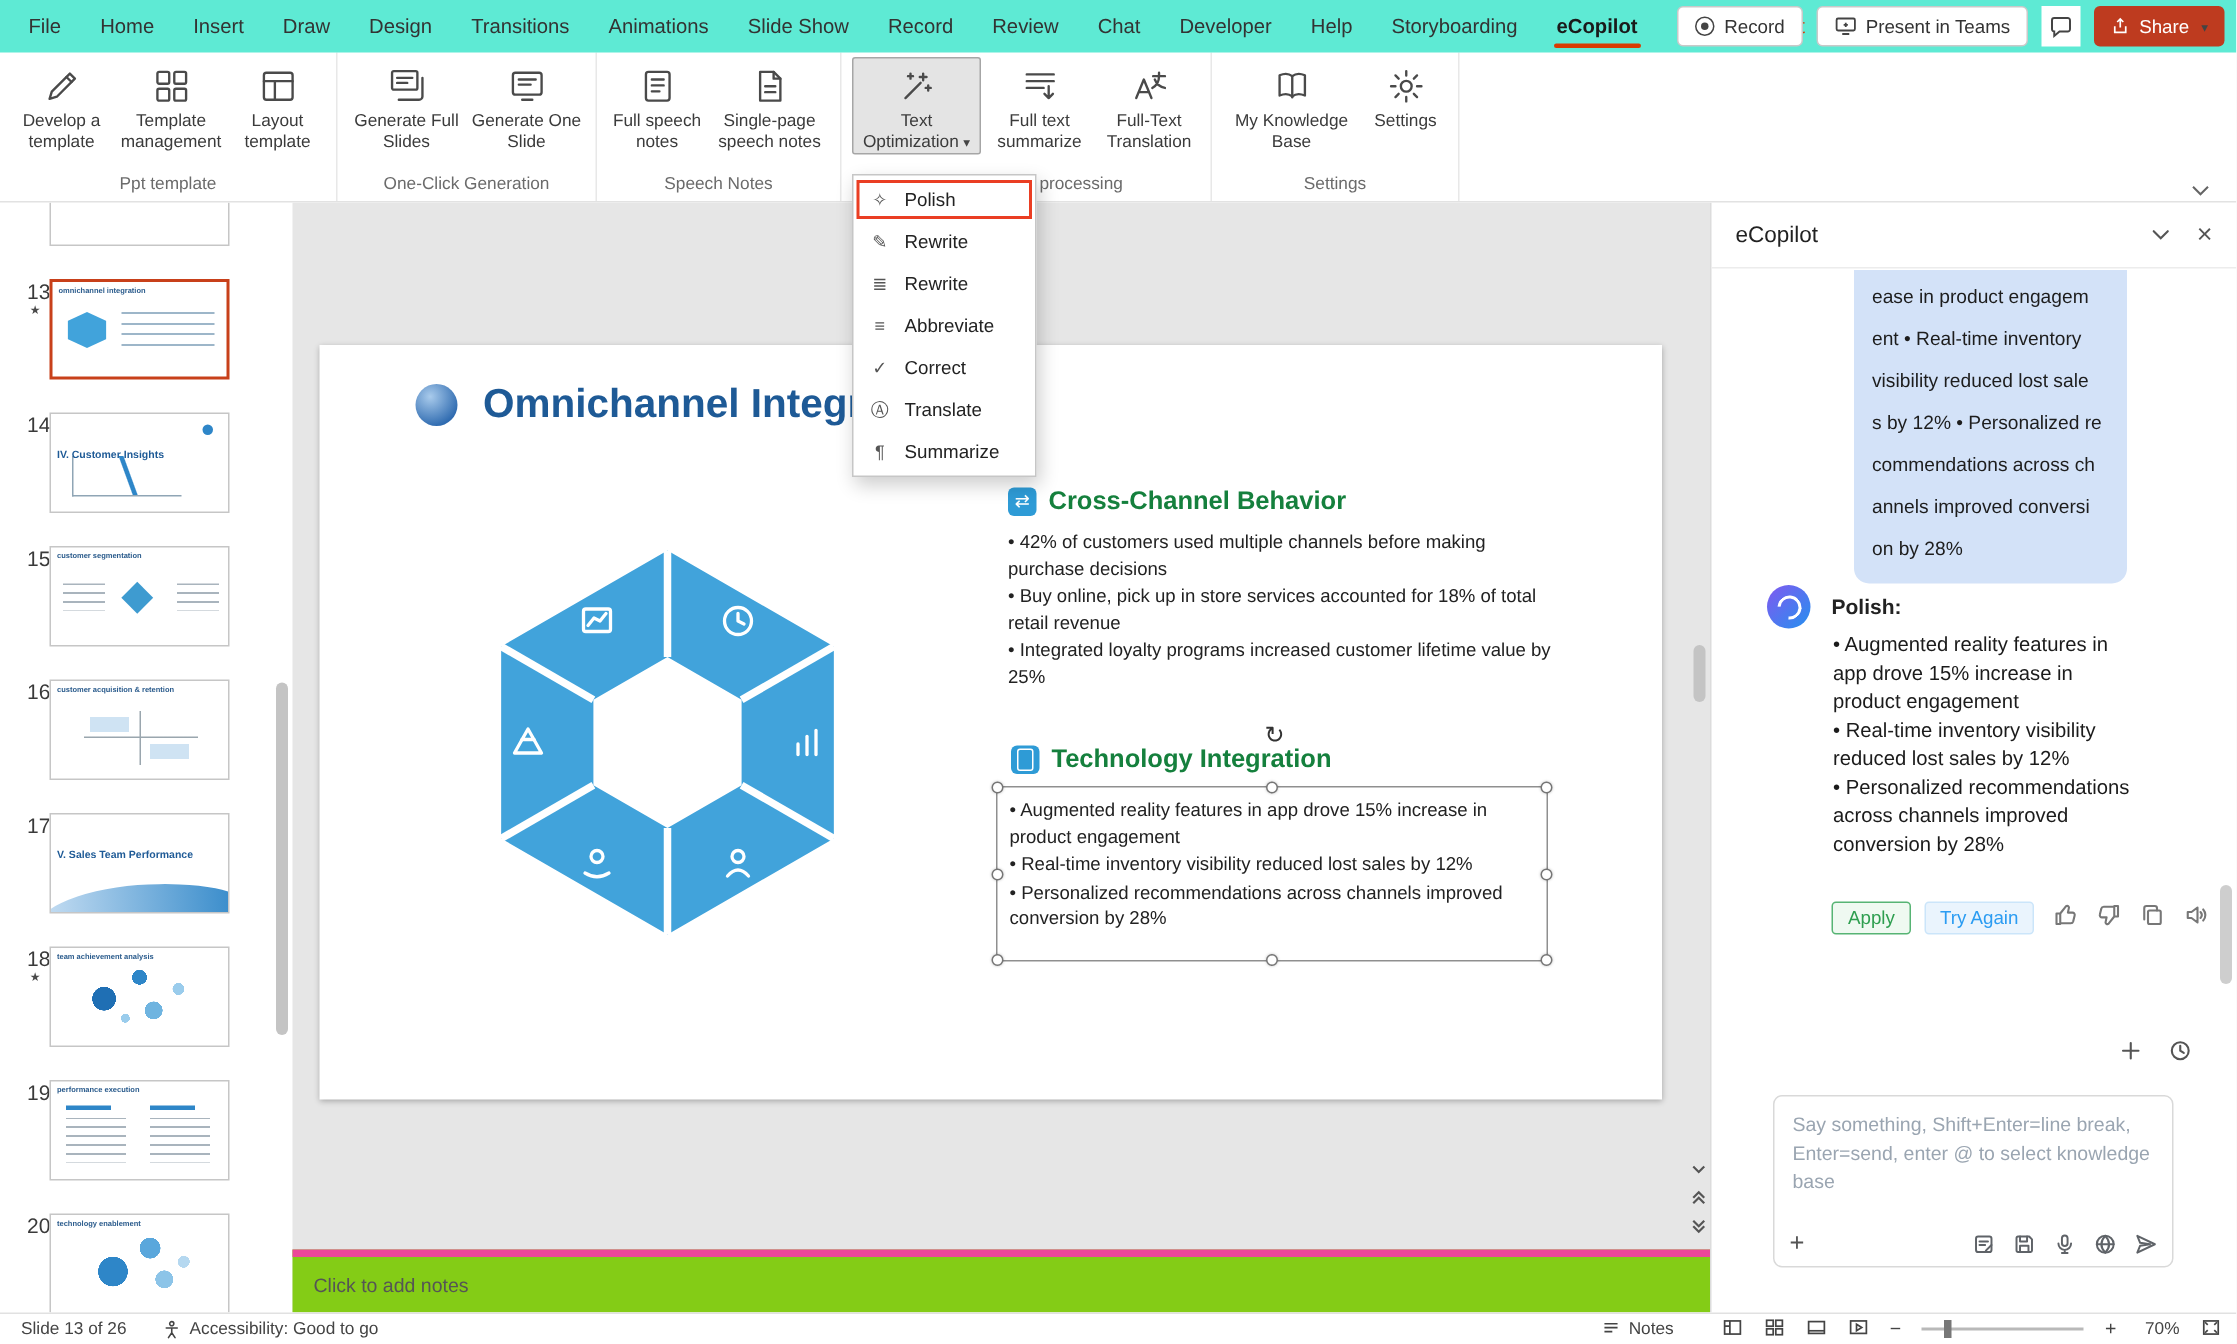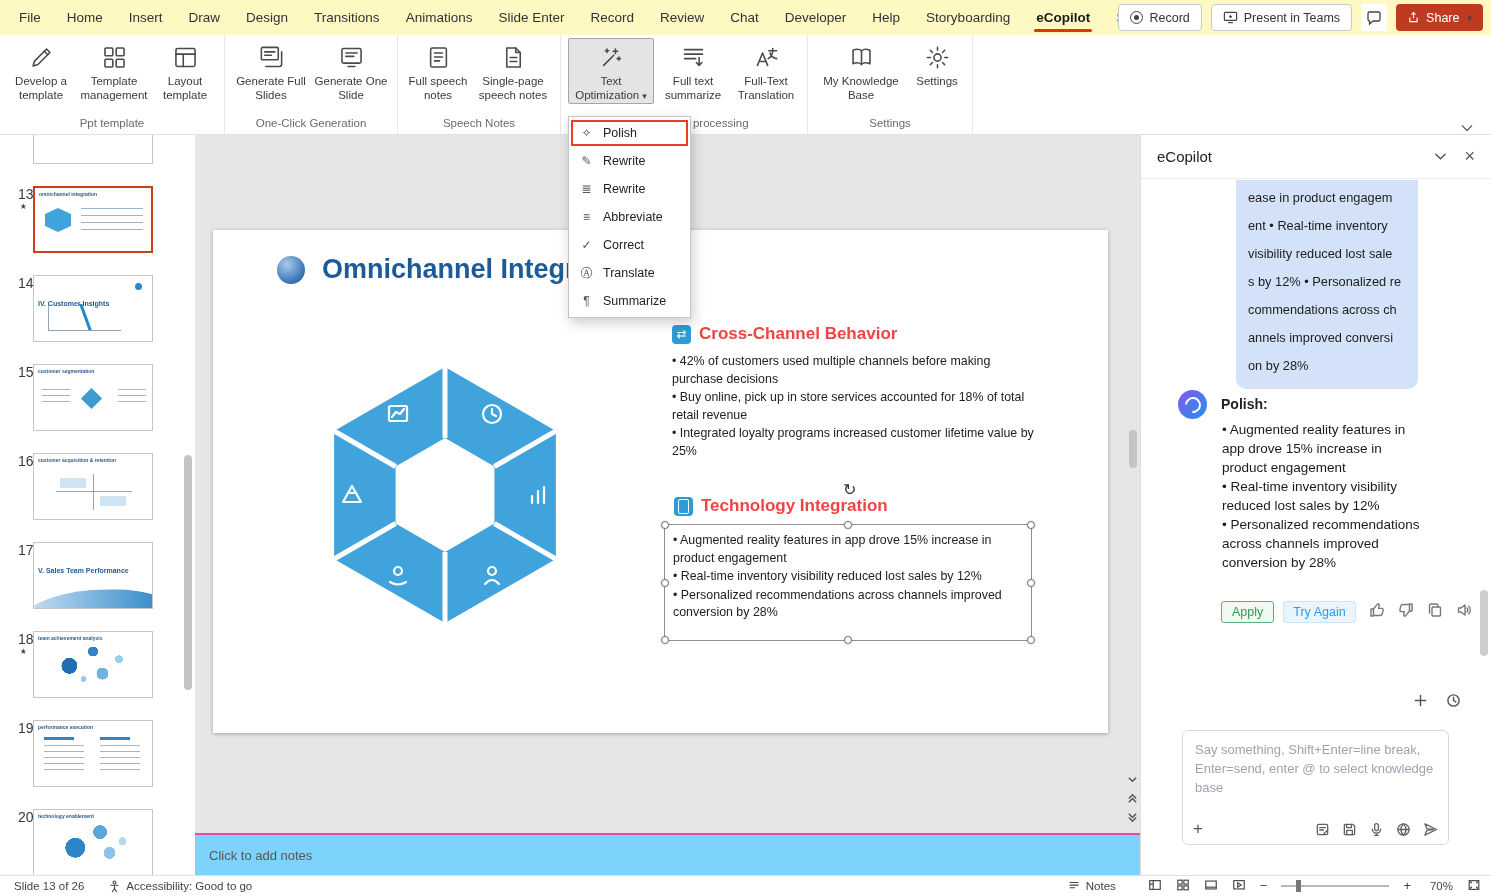--- a/index.html
+++ b/index.html
@@ -1,20 +1,20 @@
 <!DOCTYPE html>
 <html><head>
 <meta charset="utf-8">
 <style>
 *{margin:0;padding:0;box-sizing:border-box;font-family:"Liberation Sans",sans-serif;}
 html,body{width:1491px;height:896px;overflow:hidden;background:#fff;}
 .window{position:relative;width:1491px;height:896px;background:#fff;overflow:hidden;}
 
 
-.menubar{position:absolute;top:0;left:0;right:0;height:35px;background:#fef9c3;display:flex;align-items:center;z-index:40;}
+.menubar{position:absolute;top:0;left:0;right:0;height:35px;background:#5eead4;display:flex;align-items:center;z-index:40;}
 .menu-tabs{display:flex;align-items:stretch;height:100%;padding-left:6px;}
 .menu-tab{position:relative;padding:0 13px;font-size:13.5px;color:#333;display:flex;align-items:center;white-space:nowrap;cursor:default;}
 .menu-tab.active{font-weight:bold;color:#1a1a1a;}
 .menu-tab.active::after{content:'';position:absolute;left:11px;right:11px;bottom:3px;height:3px;border-radius:2px;background:#D83B01;}
 .menu-tab.accent{color:#D83B01;}
 .menu-right{position:absolute;right:8px;top:4px;display:flex;align-items:center;gap:9px;}
 .pill-btn{display:flex;align-items:center;gap:6px;border:1px solid #C9C9C9;border-radius:4px;height:27px;padding:0 11px;font-size:12.5px;color:#333;background:#fff;}
 .rec-dot{width:13px;height:13px;border:1.6px solid #444;border-radius:50%;position:relative;}
 .rec-dot::after{content:'';position:absolute;left:50%;top:50%;width:5px;height:5px;margin:-2.5px 0 0 -2.5px;border-radius:50%;background:#444;}
 .flat-btn{border:none;background:#fff;width:26px;height:27px;display:flex;align-items:center;justify-content:center;}
@@ -100,34 +100,34 @@
 .sphere{width:28px;height:28px;border-radius:50%;background:radial-gradient(circle at 35% 30%,#A9CBEC,#2F6BB0 75%);}
 .slide-title{margin-left:17px;font-size:27px;font-weight:bold;color:#1E5A96;white-space:nowrap;}
 .hex-svg{position:absolute;left:92px;top:125px;width:280px;height:280px;}
 .sect{position:absolute;width:372px;}
 .sect1{left:459px;top:94px;}
 .sect2{left:461px;top:266px;}
 .sect-head{display:flex;align-items:center;gap:8px;}
 .h-icon{width:19px;height:19px;border-radius:4px;background:#2E9BD6;color:#fff;display:flex;align-items:center;justify-content:center;font-size:12px;flex:0 0 auto;}
 .icon-phone{position:relative;border-radius:4px;}
 .icon-phone::before{content:'';width:9px;height:13px;border:1.4px solid #fff;border-radius:2px;}
-.sect-title{font-size:17px;font-weight:bold;color:#ef4444;}
+.sect-title{font-size:17px;font-weight:bold;color:#15803d;}
 .sect-bullets{margin-top:9px;}
 .s-bullet{font-size:12.4px;line-height:17.6px;color:#222;margin-bottom:1px;}
 .rotate-cursor{position:absolute;left:630px;top:250px;font-size:16px;color:#333;}
 .selbox{position:absolute;left:451px;top:294px;width:368px;height:117px;border:1px solid #8F8F8F;}
 .selbox .sect-bullets{margin:0;padding:7px 4px 0 8px;}
 .handle{position:absolute;width:8px;height:8px;border-radius:50%;background:#fff;border:1px solid #767676;box-shadow:0 0 2px rgba(0,0,0,.25);}
 .h-nw{left:-4px;top:-4px;} .h-n{left:50%;margin-left:-4px;top:-4px;} .h-ne{right:-4px;top:-4px;}
 .h-w{left:-4px;top:50%;margin-top:-4px;} .h-e{right:-4px;top:50%;margin-top:-4px;}
 .h-sw{left:-4px;bottom:-4px;} .h-s{left:50%;margin-left:-4px;bottom:-4px;} .h-se{right:-4px;bottom:-4px;}
 .v-thumb-main{position:absolute;right:3px;top:295px;width:8px;height:38px;background:#C4C4C4;border-radius:4px;}
 .scroll-ctl{position:absolute;right:2px;bottom:52px;display:flex;flex-direction:column;gap:8px;align-items:center;}
 .scroll-ctl svg{width:11px;height:11px;stroke:#555;fill:none;stroke-width:1.6;}
-.notes-bar{position:absolute;left:0;right:0;bottom:0;height:42px;background:#7dd3fc;border-top:2px solid #ec4899;display:flex;align-items:center;padding-left:14px;}
+.notes-bar{position:absolute;left:0;right:0;bottom:0;height:42px;background:#84cc16;border-top:5px solid #ec4899;display:flex;align-items:center;padding-left:14px;}
 .notes-text{font-size:13px;color:#555;}
 
 
 .copilot{position:absolute;left:1140px;top:135px;right:0;bottom:21px;background:#fff;border-left:1px solid #DCDCDC;}
 .cp-header{position:absolute;top:0;left:0;right:0;height:44px;border-bottom:1px solid #ECECEC;display:flex;align-items:center;padding:0 16px;}
 .cp-title{font-size:15px;color:#222;}
 .cp-header-icons{margin-left:auto;display:flex;align-items:center;gap:16px;}
 .cp-header-icons svg{width:15px;height:15px;stroke:#555;fill:none;stroke-width:1.5;stroke-linecap:round;}
 .cp-close{font-size:18px;color:#555;line-height:15px;}
 .cp-quote{position:absolute;top:45px;left:84px;width:182px;background:#D3E2F8;border-radius:0 0 10px 10px;padding:4px 12px 9px;margin-left:11px;}
@@ -182,21 +182,21 @@
         <div class="menu-tab">Insert</div>
 
         <div class="menu-tab">Draw</div>
 
         <div class="menu-tab">Design</div>
 
         <div class="menu-tab">Transitions</div>
 
         <div class="menu-tab">Animations</div>
 
-        <div class="menu-tab">Slide Enter</div>
+        <div class="menu-tab">Slide Show</div>
 
         <div class="menu-tab">Record</div>
 
         <div class="menu-tab">Review</div>
 
         <div class="menu-tab">Chat</div>
 
         <div class="menu-tab">Developer</div>
 
         <div class="menu-tab">Help</div>

